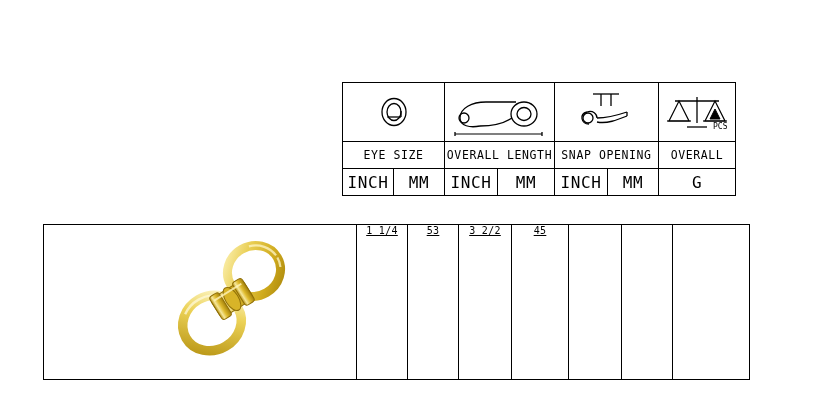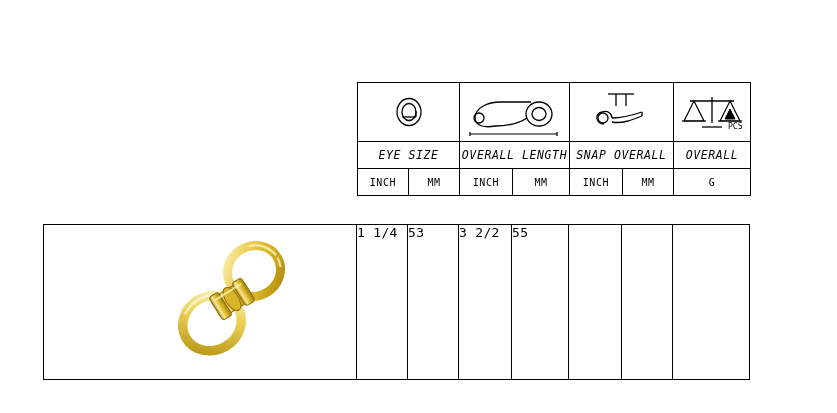--- a/index.html
+++ b/index.html
@@ -12,43 +12,42 @@
     height: 413px;
     position: relative;
     font-family: "DejaVu Sans Mono", monospace;
     color: #000000;
     overflow: hidden;
   }
 
   
   .spec-table {
     position: absolute;
-    left: 357px;
+    left: 342px;
     top: 82px;
     border-collapse: collapse;
     table-layout: fixed;
   }
   .spec-table td {
     border: 1px solid #000000;
     text-align: center;
     vertical-align: middle;
     padding: 0;
   }
   .icon-row td {
     height: 58px;
   }
   .name-row td {
     height: 26px;
     font-size: 11.5px;
     letter-spacing: 0.6px;
-    font-style: italic;
   }
   .unit-row td {
     height: 26px;
-    font-size: 10px;
+    font-size: 16px;
     letter-spacing: 0.6px;
   }
 
   .col-inch  { width: 50px; }
   .col-mm    { width: 50px; }
   .col-ol-in { width: 52px; }
   .col-ol-mm { width: 56px; }
   .col-so-in { width: 52px; }
   .col-so-mm { width: 50px; }
   .col-g     { width: 76px; }
@@ -68,25 +67,26 @@
     padding: 0;
     vertical-align: top;
   }
   .img-cell {
     width: 312px;
     height: 154px;
     position: relative;
   }
   .val-cell {
     height: 154px;
-    font-size: 13px;
+    font-size: 10px;
     padding: 10px 0 0 6px;
     letter-spacing: 0.3px;
-    text-align: left;
+    text-align: center;
     vertical-align: top;
+    text-decoration: underline;
   }
 
   
   .product-img {
     position: absolute;
     left: 118px;
     top: 12px;
   }
 
   .sr-only {
@@ -154,21 +154,21 @@
           <line x1="38" y1="32" x2="62" y2="32" stroke="#000" stroke-width="1.2"></line>
           <path d="M50 20 L55 30 L45 30 Z" fill="#000" stroke="#000" stroke-width="1"></path>
           <text x="48" y="40" font-family="DejaVu Sans Mono, monospace" font-size="8" fill="#000">PCS</text>
         </svg>
       </span>
     </td>
   </tr>
   <tr class="name-row">
     <td colspan="2">EYE SIZE</td>
     <td colspan="2">OVERALL LENGTH</td>
-    <td colspan="2">SNAP OVERALL</td>
+    <td colspan="2">SNAP OPENING</td>
     <td>OVERALL</td>
   </tr>
   <tr class="unit-row">
     <td class="col-inch">INCH</td>
     <td class="col-mm">MM</td>
     <td class="col-ol-in">INCH</td>
     <td class="col-ol-mm">MM</td>
     <td class="col-so-in">INCH</td>
     <td class="col-so-mm">MM</td>
     <td class="col-g">G</td>
@@ -219,19 +219,19 @@
             <rect x="8" y="-13.5" width="11" height="27" rx="3" fill="url(#brassC)" stroke="#8f6f08" stroke-width="1"></rect>
             <ellipse cx="0" cy="0" rx="6.5" ry="13" fill="#d8b428" stroke="#8f6f08" stroke-width="1"></ellipse>
             <line x1="-16" y1="-8" x2="16" y2="-8" stroke="#fff4bb" stroke-width="2" opacity="0.8"></line>
           </g>
         </svg>
       </span>
     </td>
     <td class="val-cell col-inch">1 1/4</td>
     <td class="val-cell col-mm">53</td>
     <td class="val-cell col-ol-in">3 2/2</td>
-    <td class="val-cell col-ol-mm">55</td>
+    <td class="val-cell col-ol-mm">45</td>
     <td class="val-cell col-so-in"></td>
     <td class="val-cell col-so-mm"></td>
     <td class="val-cell col-g"></td>
   </tr>
 </tbody>
   </table>
 
 </body></html>

